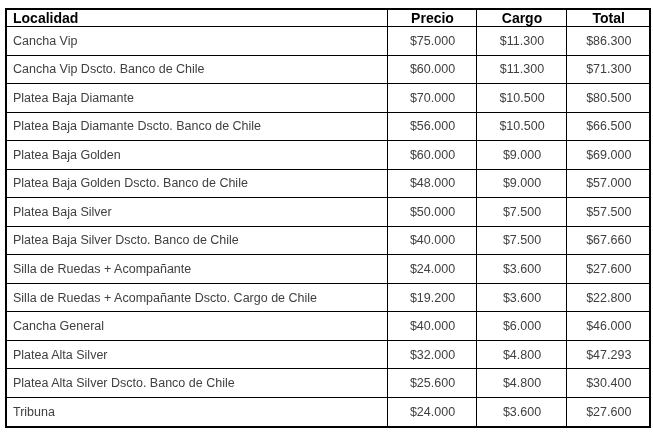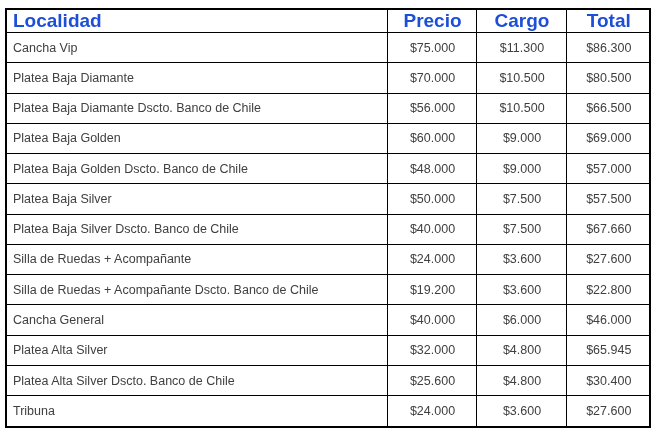--- a/index.html
+++ b/index.html
@@ -31,23 +31,23 @@
   }
   .price-table th,
   .price-table td {
     border: 1.5px solid #000000;
     padding: 0 4px 0 6px;
     vertical-align: middle;
     white-space: nowrap;
     overflow: hidden;
   }
   .price-table th {
-    font-size: 19px;
+    font-size: 14px;
     font-weight: bold;
-    color: #1d4ed8;
+    color: #000000;
     text-align: center;
   }
   .price-table td {
     font-size: 12.5px;
     font-weight: normal;
     color: #404040;
     text-align: center;
   }
   .price-table th.col-localidad,
   .price-table td.col-localidad {
@@ -78,20 +78,26 @@
       </tr>
     </thead>
     <tbody id="table-body">
         <tr>
           <td class="col-localidad">Cancha Vip</td>
           <td>$75.000</td>
           <td>$11.300</td>
           <td>$86.300</td>
         </tr>
         <tr>
+          <td class="col-localidad">Cancha Vip Dscto. Banco de Chile</td>
+          <td>$60.000</td>
+          <td>$11.300</td>
+          <td>$71.300</td>
+        </tr>
+        <tr>
           <td class="col-localidad">Platea Baja Diamante</td>
           <td>$70.000</td>
           <td>$10.500</td>
           <td>$80.500</td>
         </tr>
         <tr>
           <td class="col-localidad">Platea Baja Diamante Dscto. Banco de Chile</td>
           <td>$56.000</td>
           <td>$10.500</td>
           <td>$66.500</td>
@@ -120,36 +126,36 @@
           <td>$7.500</td>
           <td>$67.660</td>
         </tr>
         <tr>
           <td class="col-localidad">Silla de Ruedas + Acompañante</td>
           <td>$24.000</td>
           <td>$3.600</td>
           <td>$27.600</td>
         </tr>
         <tr>
-          <td class="col-localidad">Silla de Ruedas + Acompañante Dscto. Banco de Chile</td>
+          <td class="col-localidad">Silla de Ruedas + Acompañante Dscto. Cargo de Chile</td>
           <td>$19.200</td>
           <td>$3.600</td>
           <td>$22.800</td>
         </tr>
         <tr>
           <td class="col-localidad">Cancha General</td>
           <td>$40.000</td>
           <td>$6.000</td>
           <td>$46.000</td>
         </tr>
         <tr>
           <td class="col-localidad">Platea Alta Silver</td>
           <td>$32.000</td>
           <td>$4.800</td>
-          <td>$65.945</td>
+          <td>$47.293</td>
         </tr>
         <tr>
           <td class="col-localidad">Platea Alta Silver Dscto. Banco de Chile</td>
           <td>$25.600</td>
           <td>$4.800</td>
           <td>$30.400</td>
         </tr>
         <tr>
           <td class="col-localidad">Tribuna</td>
           <td>$24.000</td>

